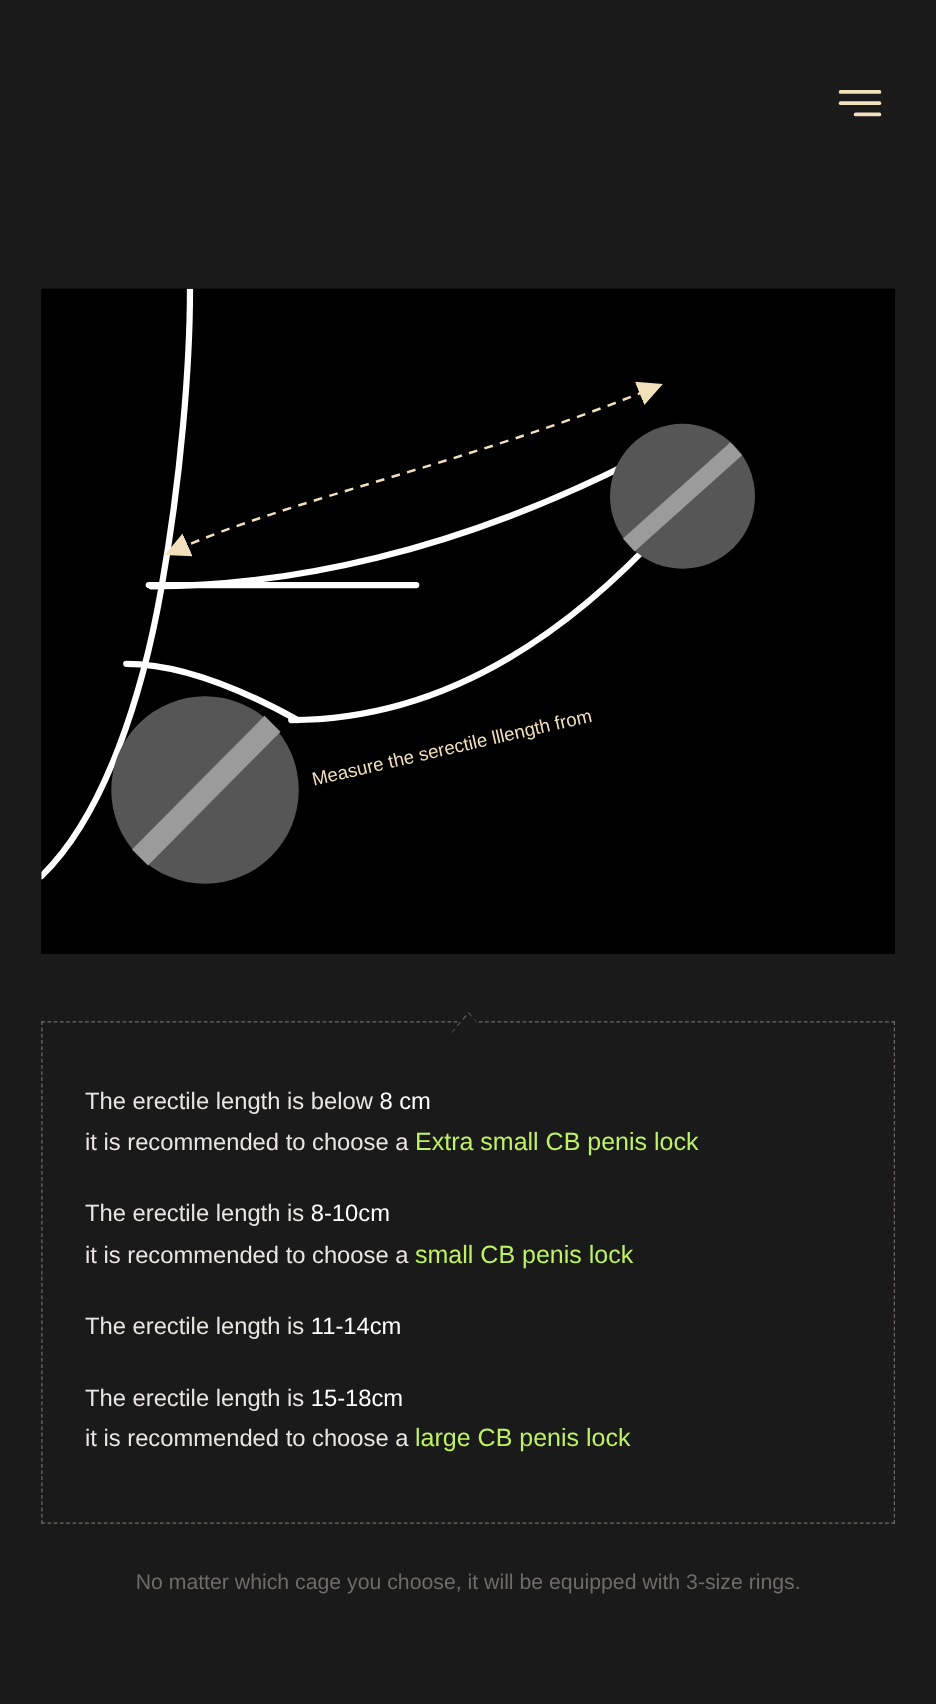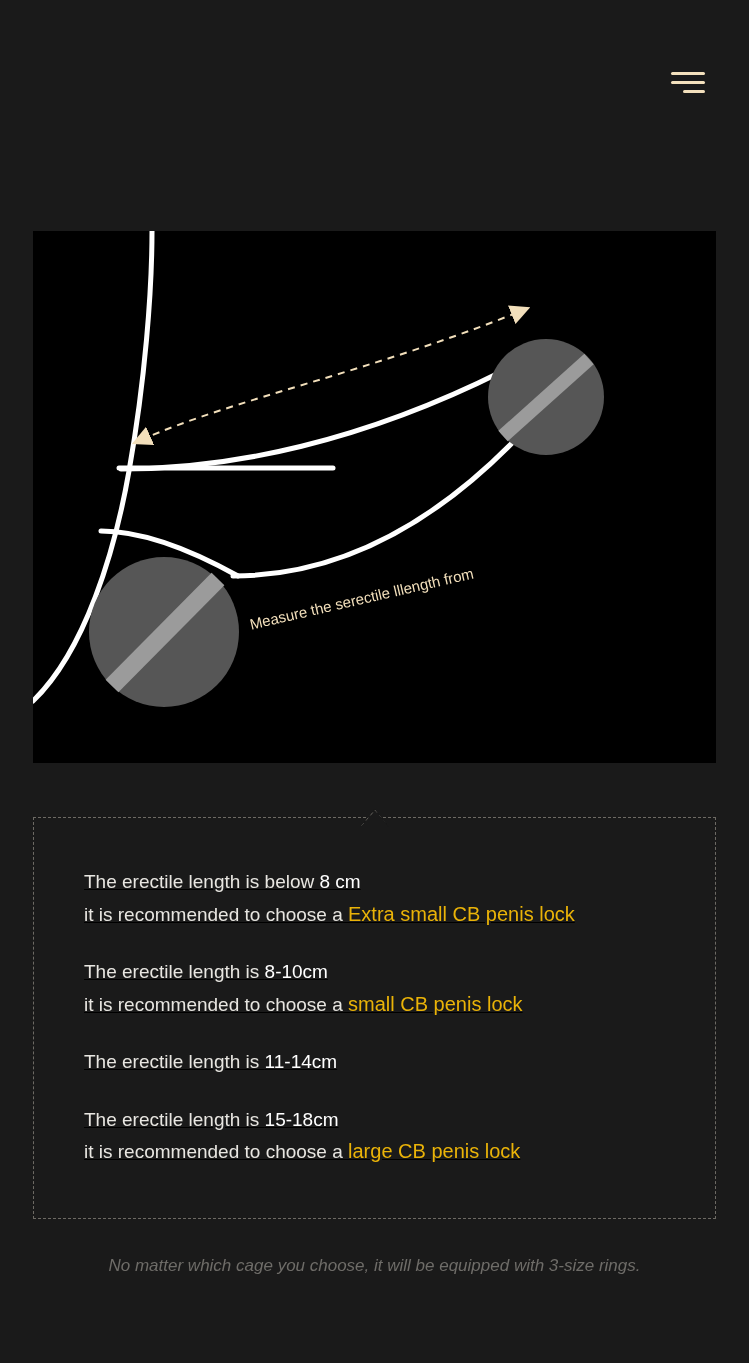--- a/index.html
+++ b/index.html
@@ -106,24 +106,23 @@
     border-left: 1px dashed #6d6a64;
     border-right: 1px dashed #6d6a64;
     transform: skewX(0deg);
     clip-path: polygon(50% 0%, 100% 100%, 0% 100%);
     border: none;
   }
   .notch svg { display: block; }
 
   .entries {
     position: absolute;
-    left: 50px;
+    left: 34px;
     top: 50px;
     width: 620px;
-    text-decoration: underline;
   }
   .entry {
     margin-bottom: 29px;
   }
   .entry:last-child { margin-bottom: 17px; }
   .entry .line1 {
     font-size: 19px;
     color: #e8e6e1;
     line-height: 1.5;
     white-space: nowrap;
@@ -132,34 +131,33 @@
     color: #ffffff;
   }
   .entry .line2 {
     font-size: 19px;
     color: #e8e6e1;
     line-height: 1.5;
     white-space: nowrap;
     margin-top: 2px;
   }
   .entry .line2 .rec {
-    color: #eab308;
+    color: #bef264;
     font-size: 20px;
   }
 
   
   .footnote {
     position: absolute;
     left: 0;
     top: 1256px;
     width: 749px;
     text-align: center;
     color: #6e6c68;
     font-size: 17px;
-    font-style: italic;
   }
 </style>
 </head>
 <body>
 
 <div class="page">
 
   <div class="header">
     <div class="menu-icon">
       <span></span>

